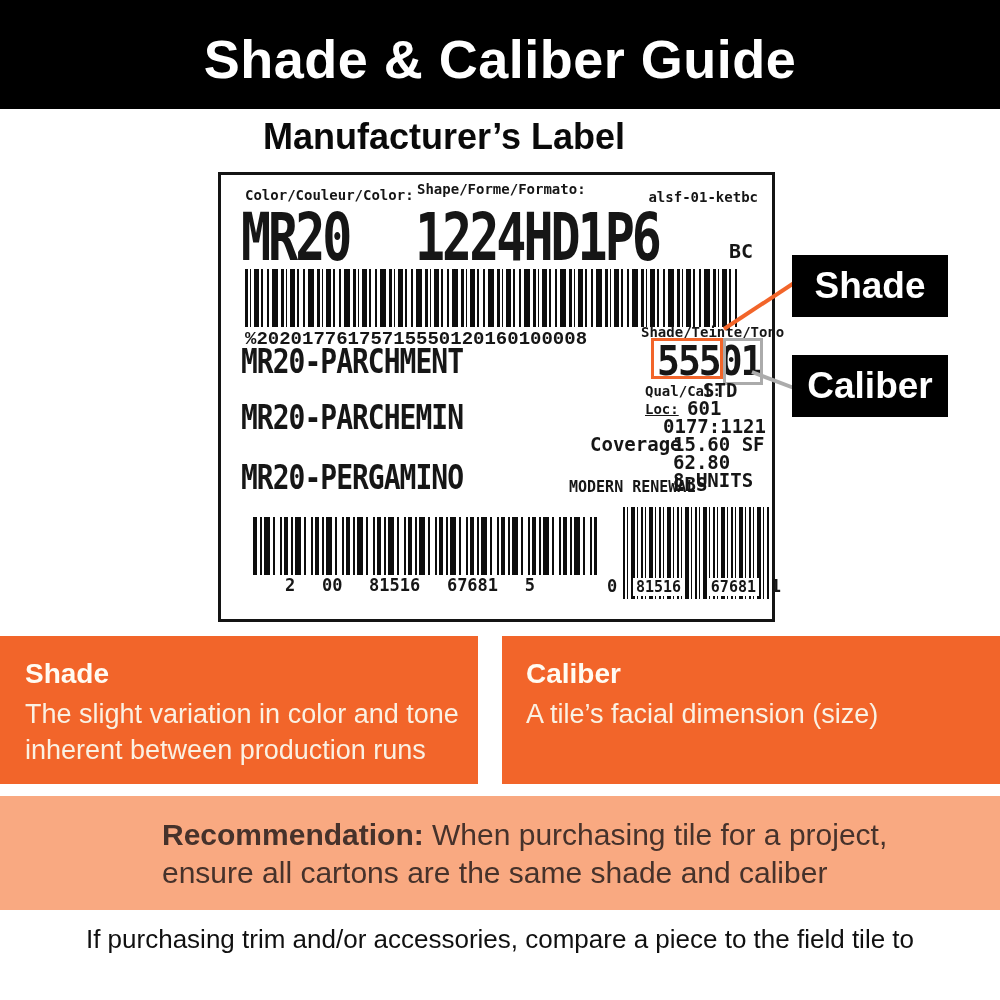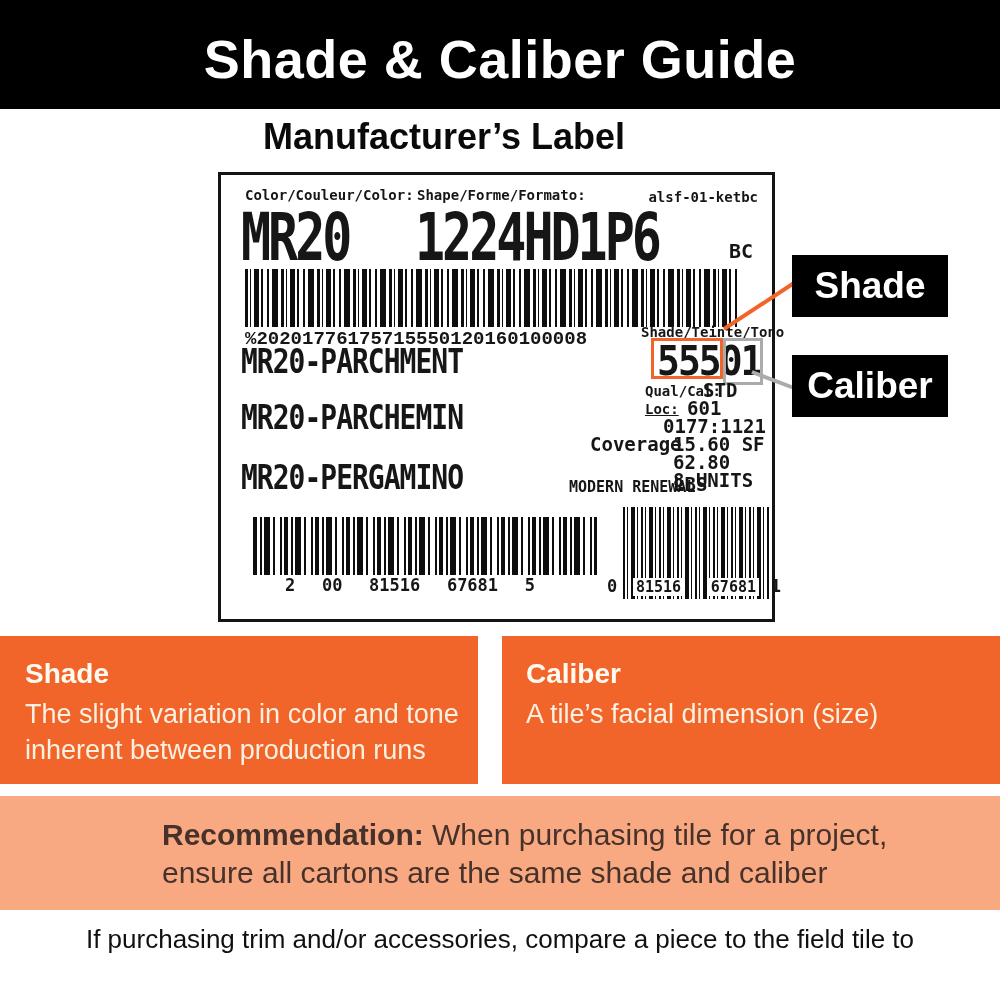--- a/index.html
+++ b/index.html
@@ -76,21 +76,21 @@
 <div class="page">
 
   <div class="topbar">
     <div class="title">Shade &amp; Caliber Guide</div>
   </div>
   <div class="section-title">Manufacturer’s Label</div>
 
   <div class="label-box">
     <div class="abs dm sm13" style="left:24px;top:12px;">Color/Couleur/Color:</div>
     <div class="abs dm big-code" style="left:20px;top:30px;">MR20</div>
-    <div class="abs dm sm13" style="left:196px;top:12px;">Shape/Forme/Formato:</div>
+    <div class="abs dm sm13" style="left:196px;top:6px;">Shape/Forme/Formato:</div>
     <div class="abs dm big-code" style="left:194px;top:30px;">1224HD1P6</div>
     <div class="abs dm sm13" style="right:14px;top:14px;">alsf-01-ketbc</div>
     <div class="abs dm" style="left:508px;top:64px;font-size:20px;">BC</div>
 
     <div class="abs bars-dense" style="left:24px;top:94px;width:494px;height:58px;"></div>
     <div class="abs dm v19" style="left:24px;top:153px;letter-spacing:0;font-family:Liberation Mono, monospace;">%20201776175715550120160100008</div>
 
     <div class="abs dm sm13" style="left:420px;top:149px;">Shade/Teinte/Tono</div>
     <div class="abs dm shade-digits"><span>555</span><span>01</span></div>
     <div class="abs hl-shade"></div>

